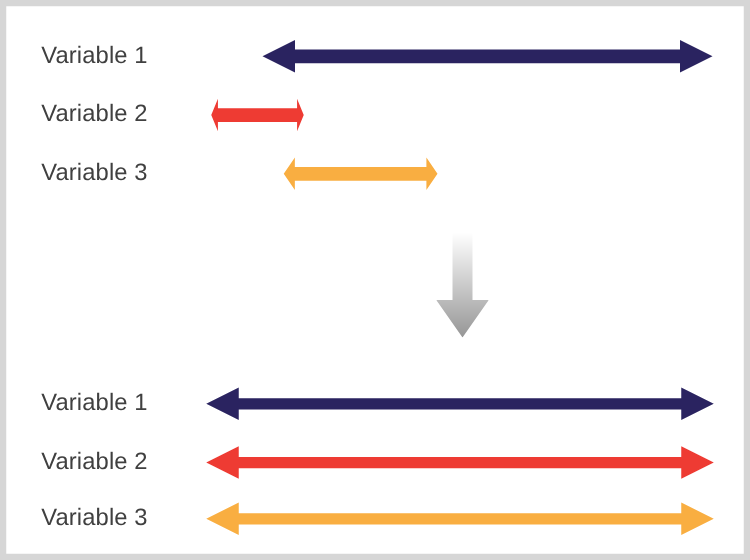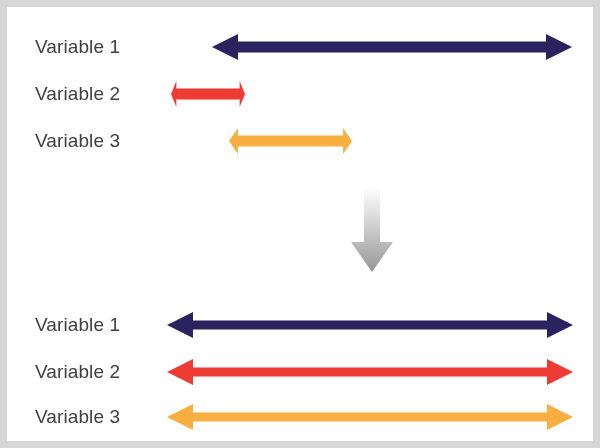--- a/index.html
+++ b/index.html
@@ -10,21 +10,21 @@
   }
   body {
     font-family: "Liberation Sans", sans-serif;
   }
   #canvas {
     position: relative;
     width: 600px;
     height: 448px;
     background: #ffffff;
     box-sizing: border-box;
-    border: 7px solid #be185d;
+    border: 5px solid #be185d;
     overflow: hidden;
   }
   .row {
     position: absolute;
     left: 0;
     width: 600px;
     height: 44px;
     display: block;
   }
   .var-label {

